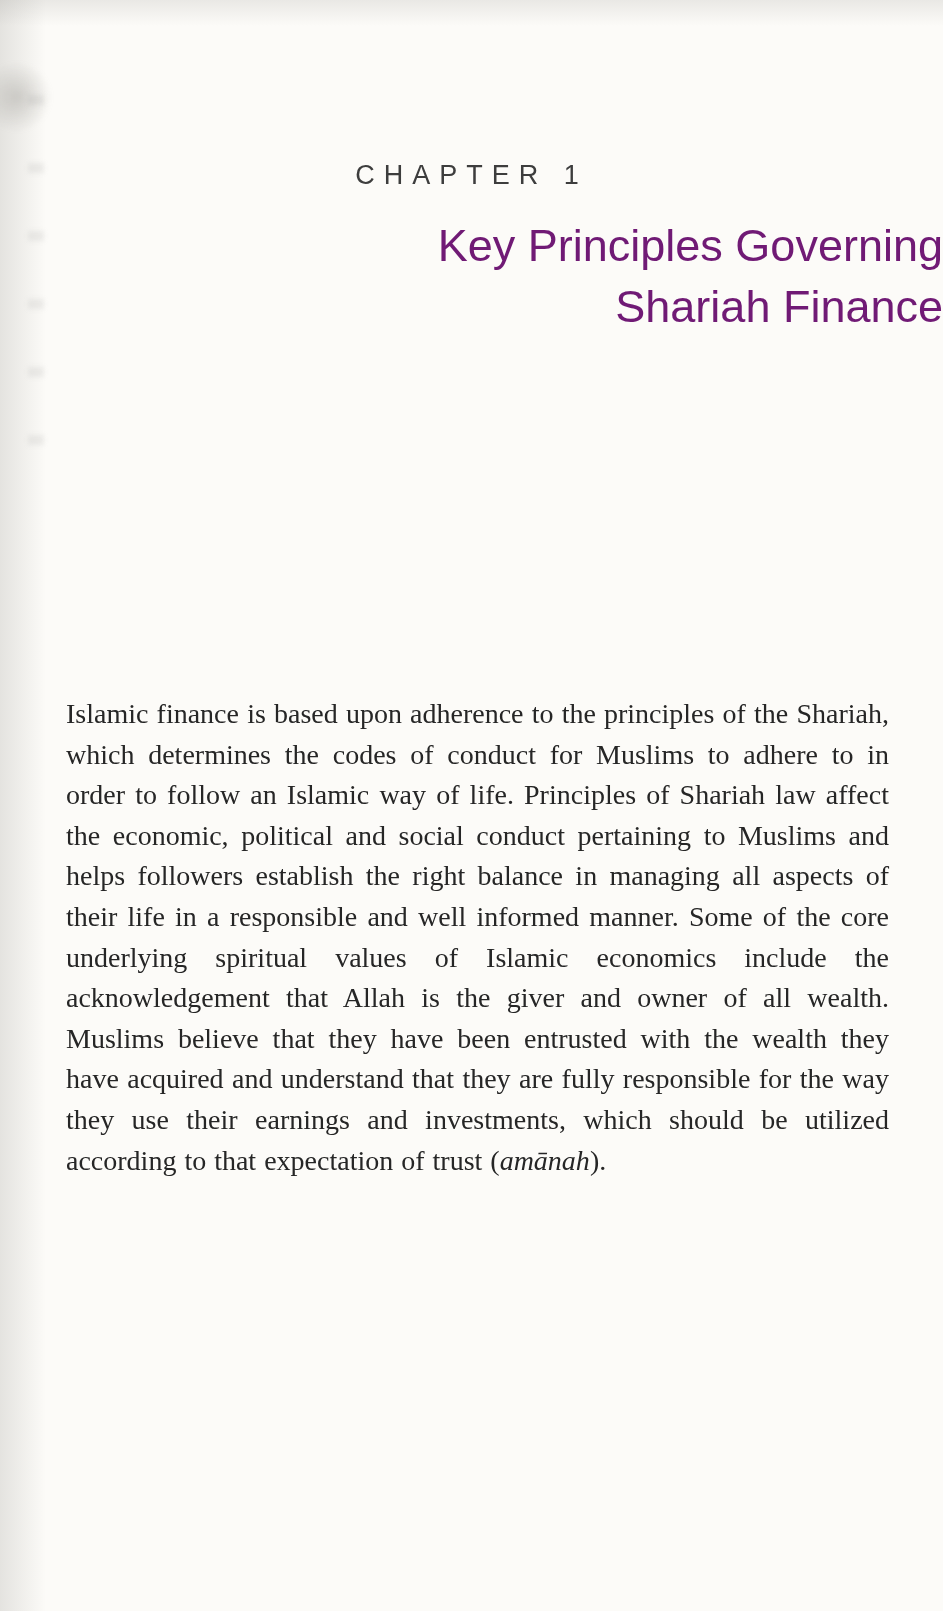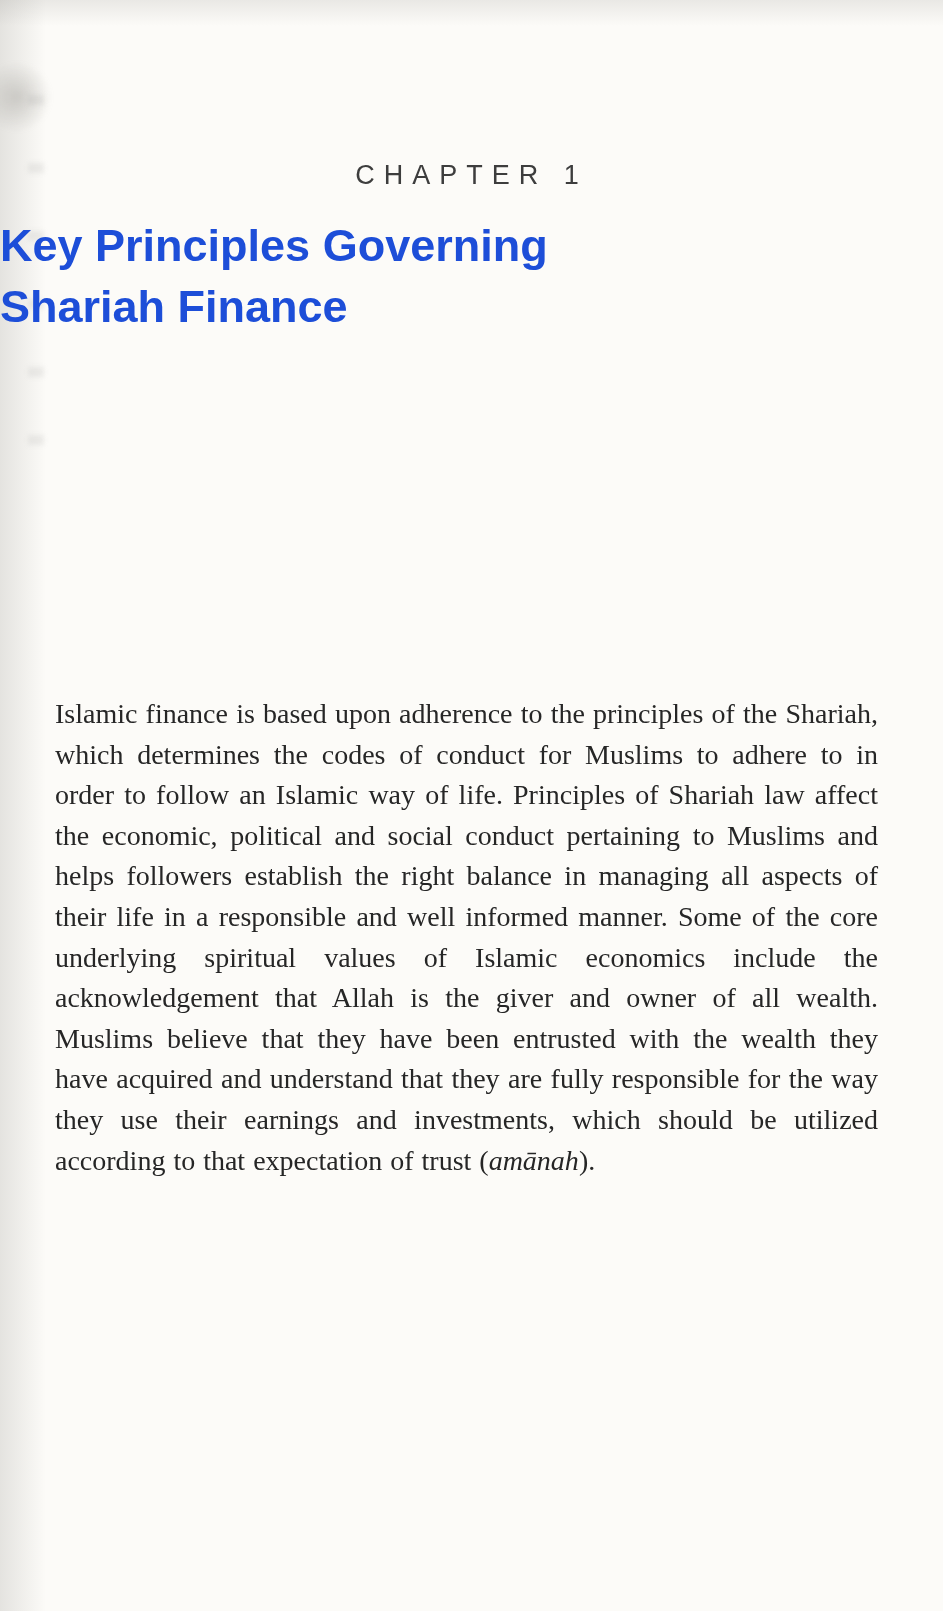--- a/index.html
+++ b/index.html
@@ -78,33 +78,33 @@
     letter-spacing: 9px;
     color: #3d3d3d;
     margin-top: 24px;
   }
 
   .chapter-title {
     position: absolute;
     top: 216px;
     left: 0;
     width: 100%;
-    text-align: left;
+    text-align: right;
     font-family: "Liberation Sans", sans-serif;
     font-size: 45px;
     line-height: 1.35;
-    font-weight: 700;
+    font-weight: 400;
     letter-spacing: 0px;
-    color: #1d4ed8;
+    color: #701a75;
   }
 
   .body-text {
     position: absolute;
     top: 694px;
-    left: 55px;
+    left: 66px;
     width: 823px;
     font-family: "Liberation Serif", serif;
     font-size: 28px;
     line-height: 40.6px;
     color: #262626;
     text-align: justify;
     hyphens: none;
     word-spacing: 1px;
   }
 

